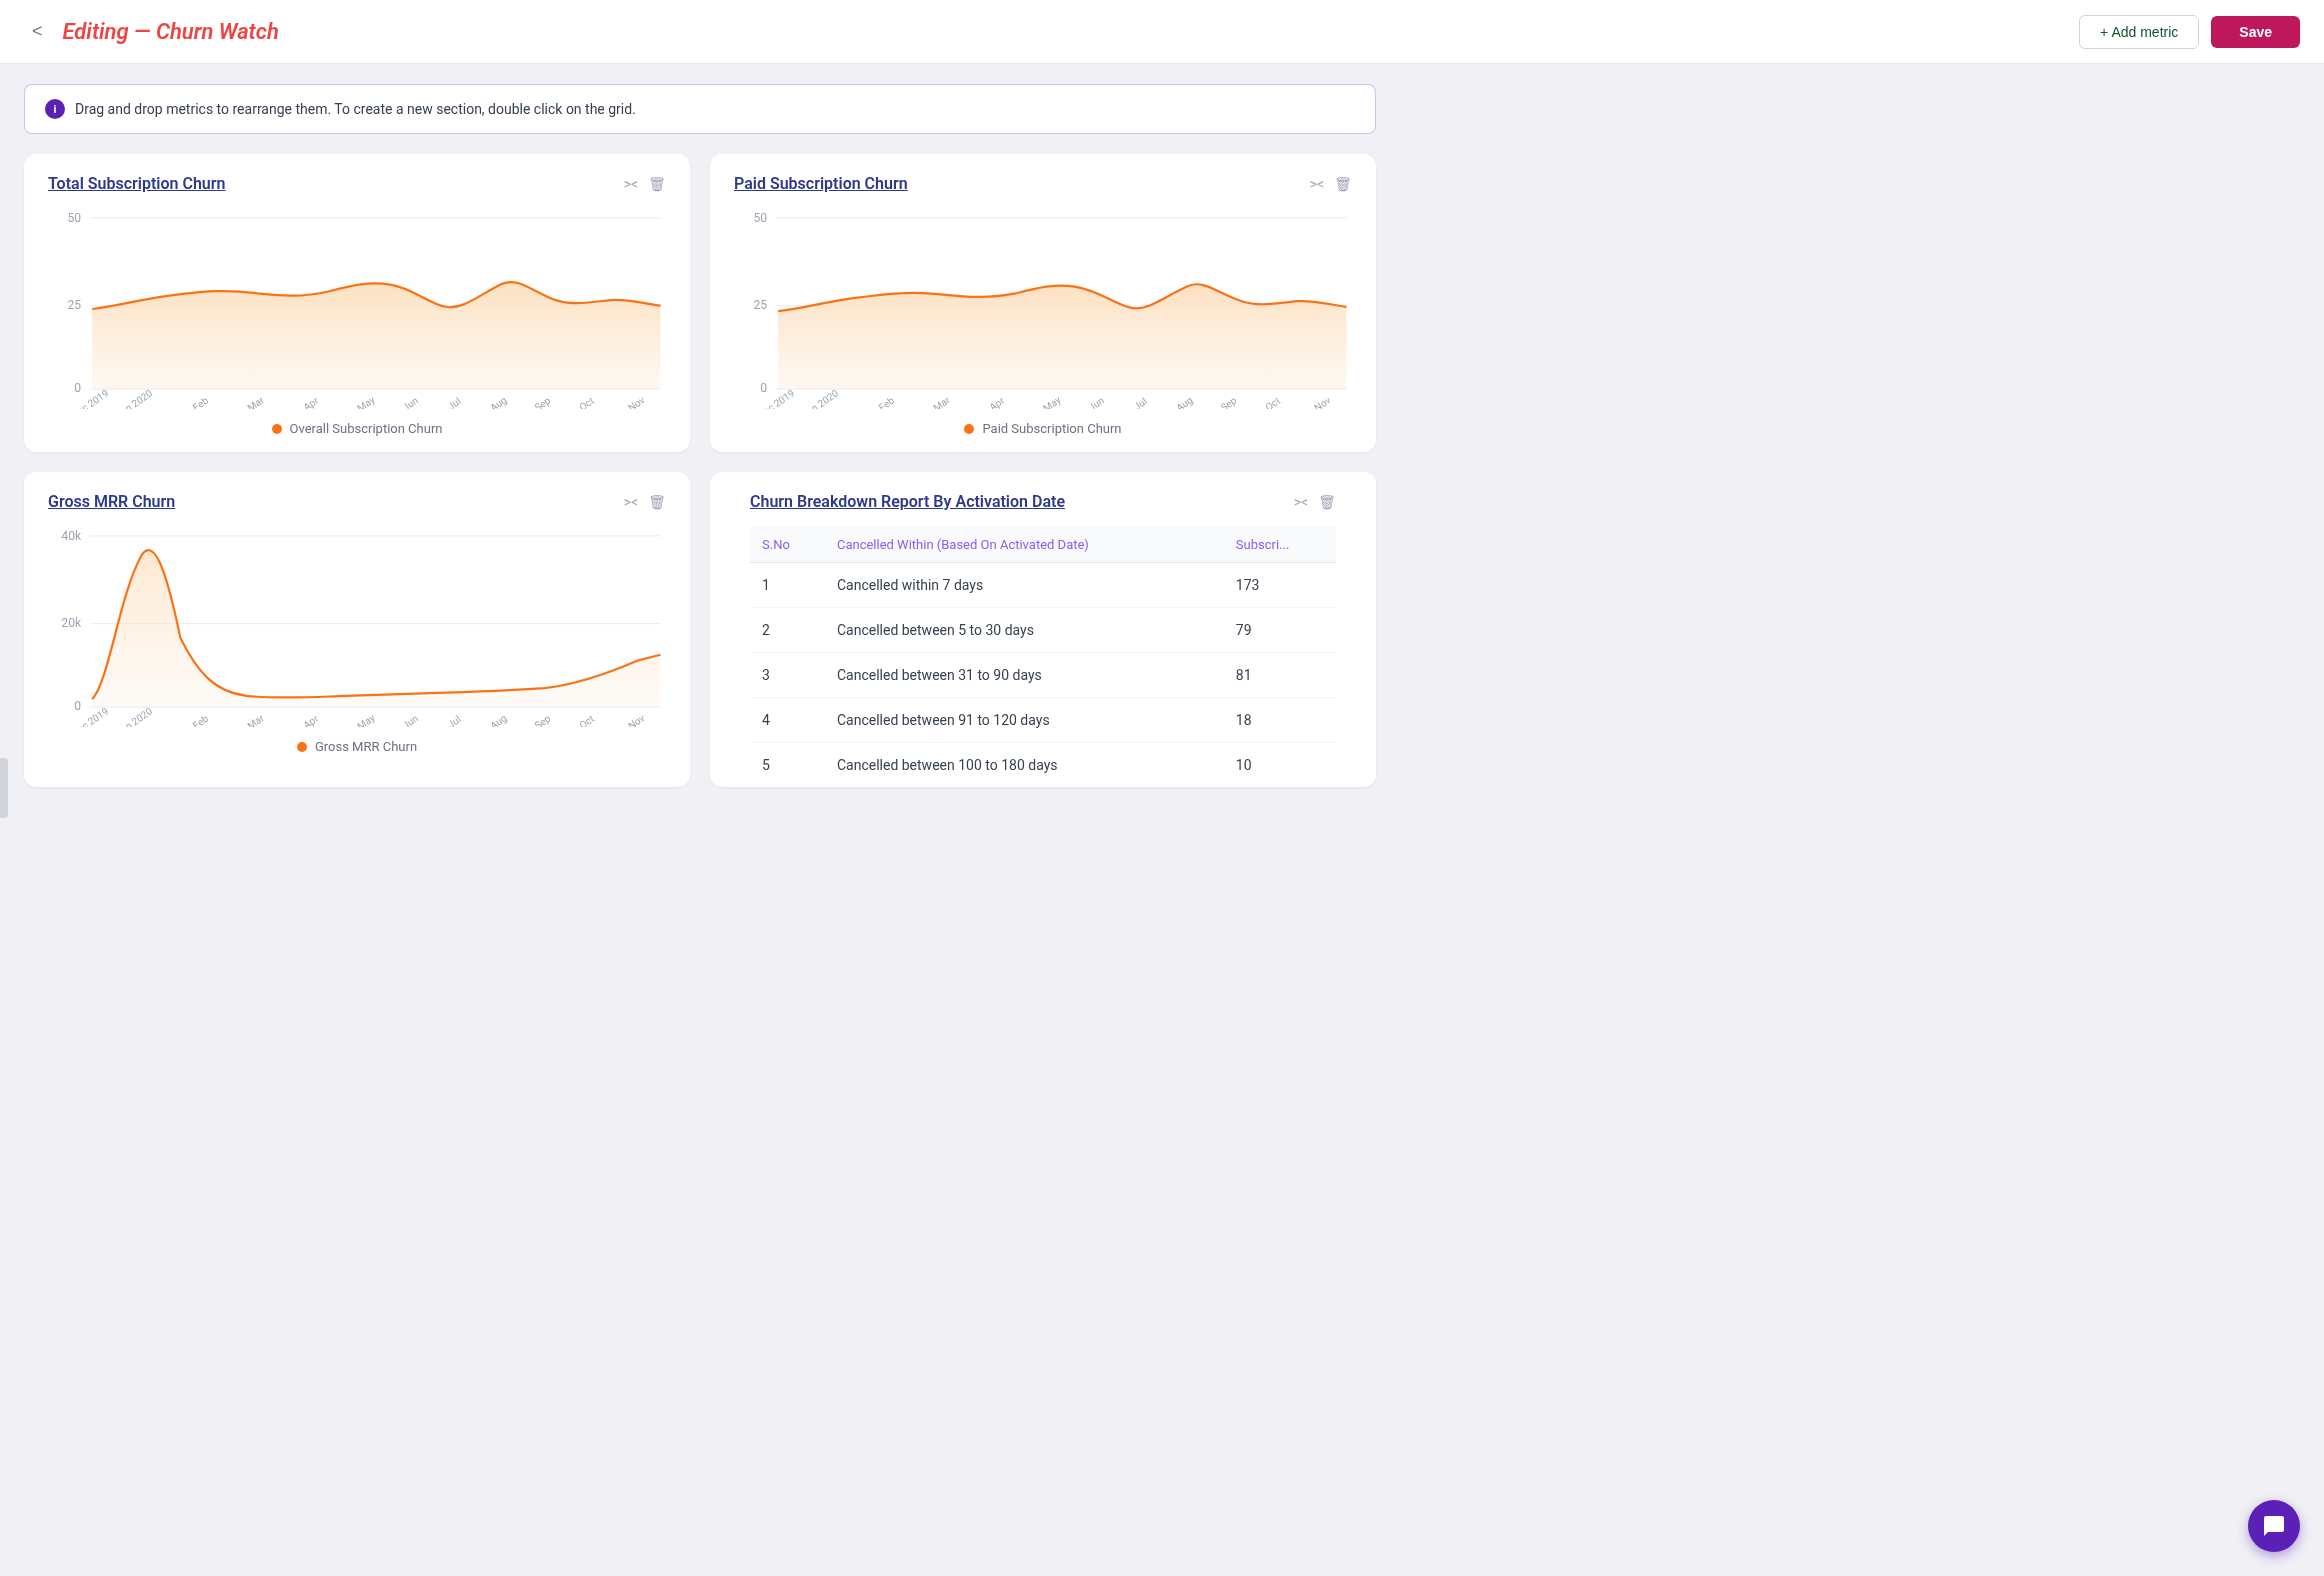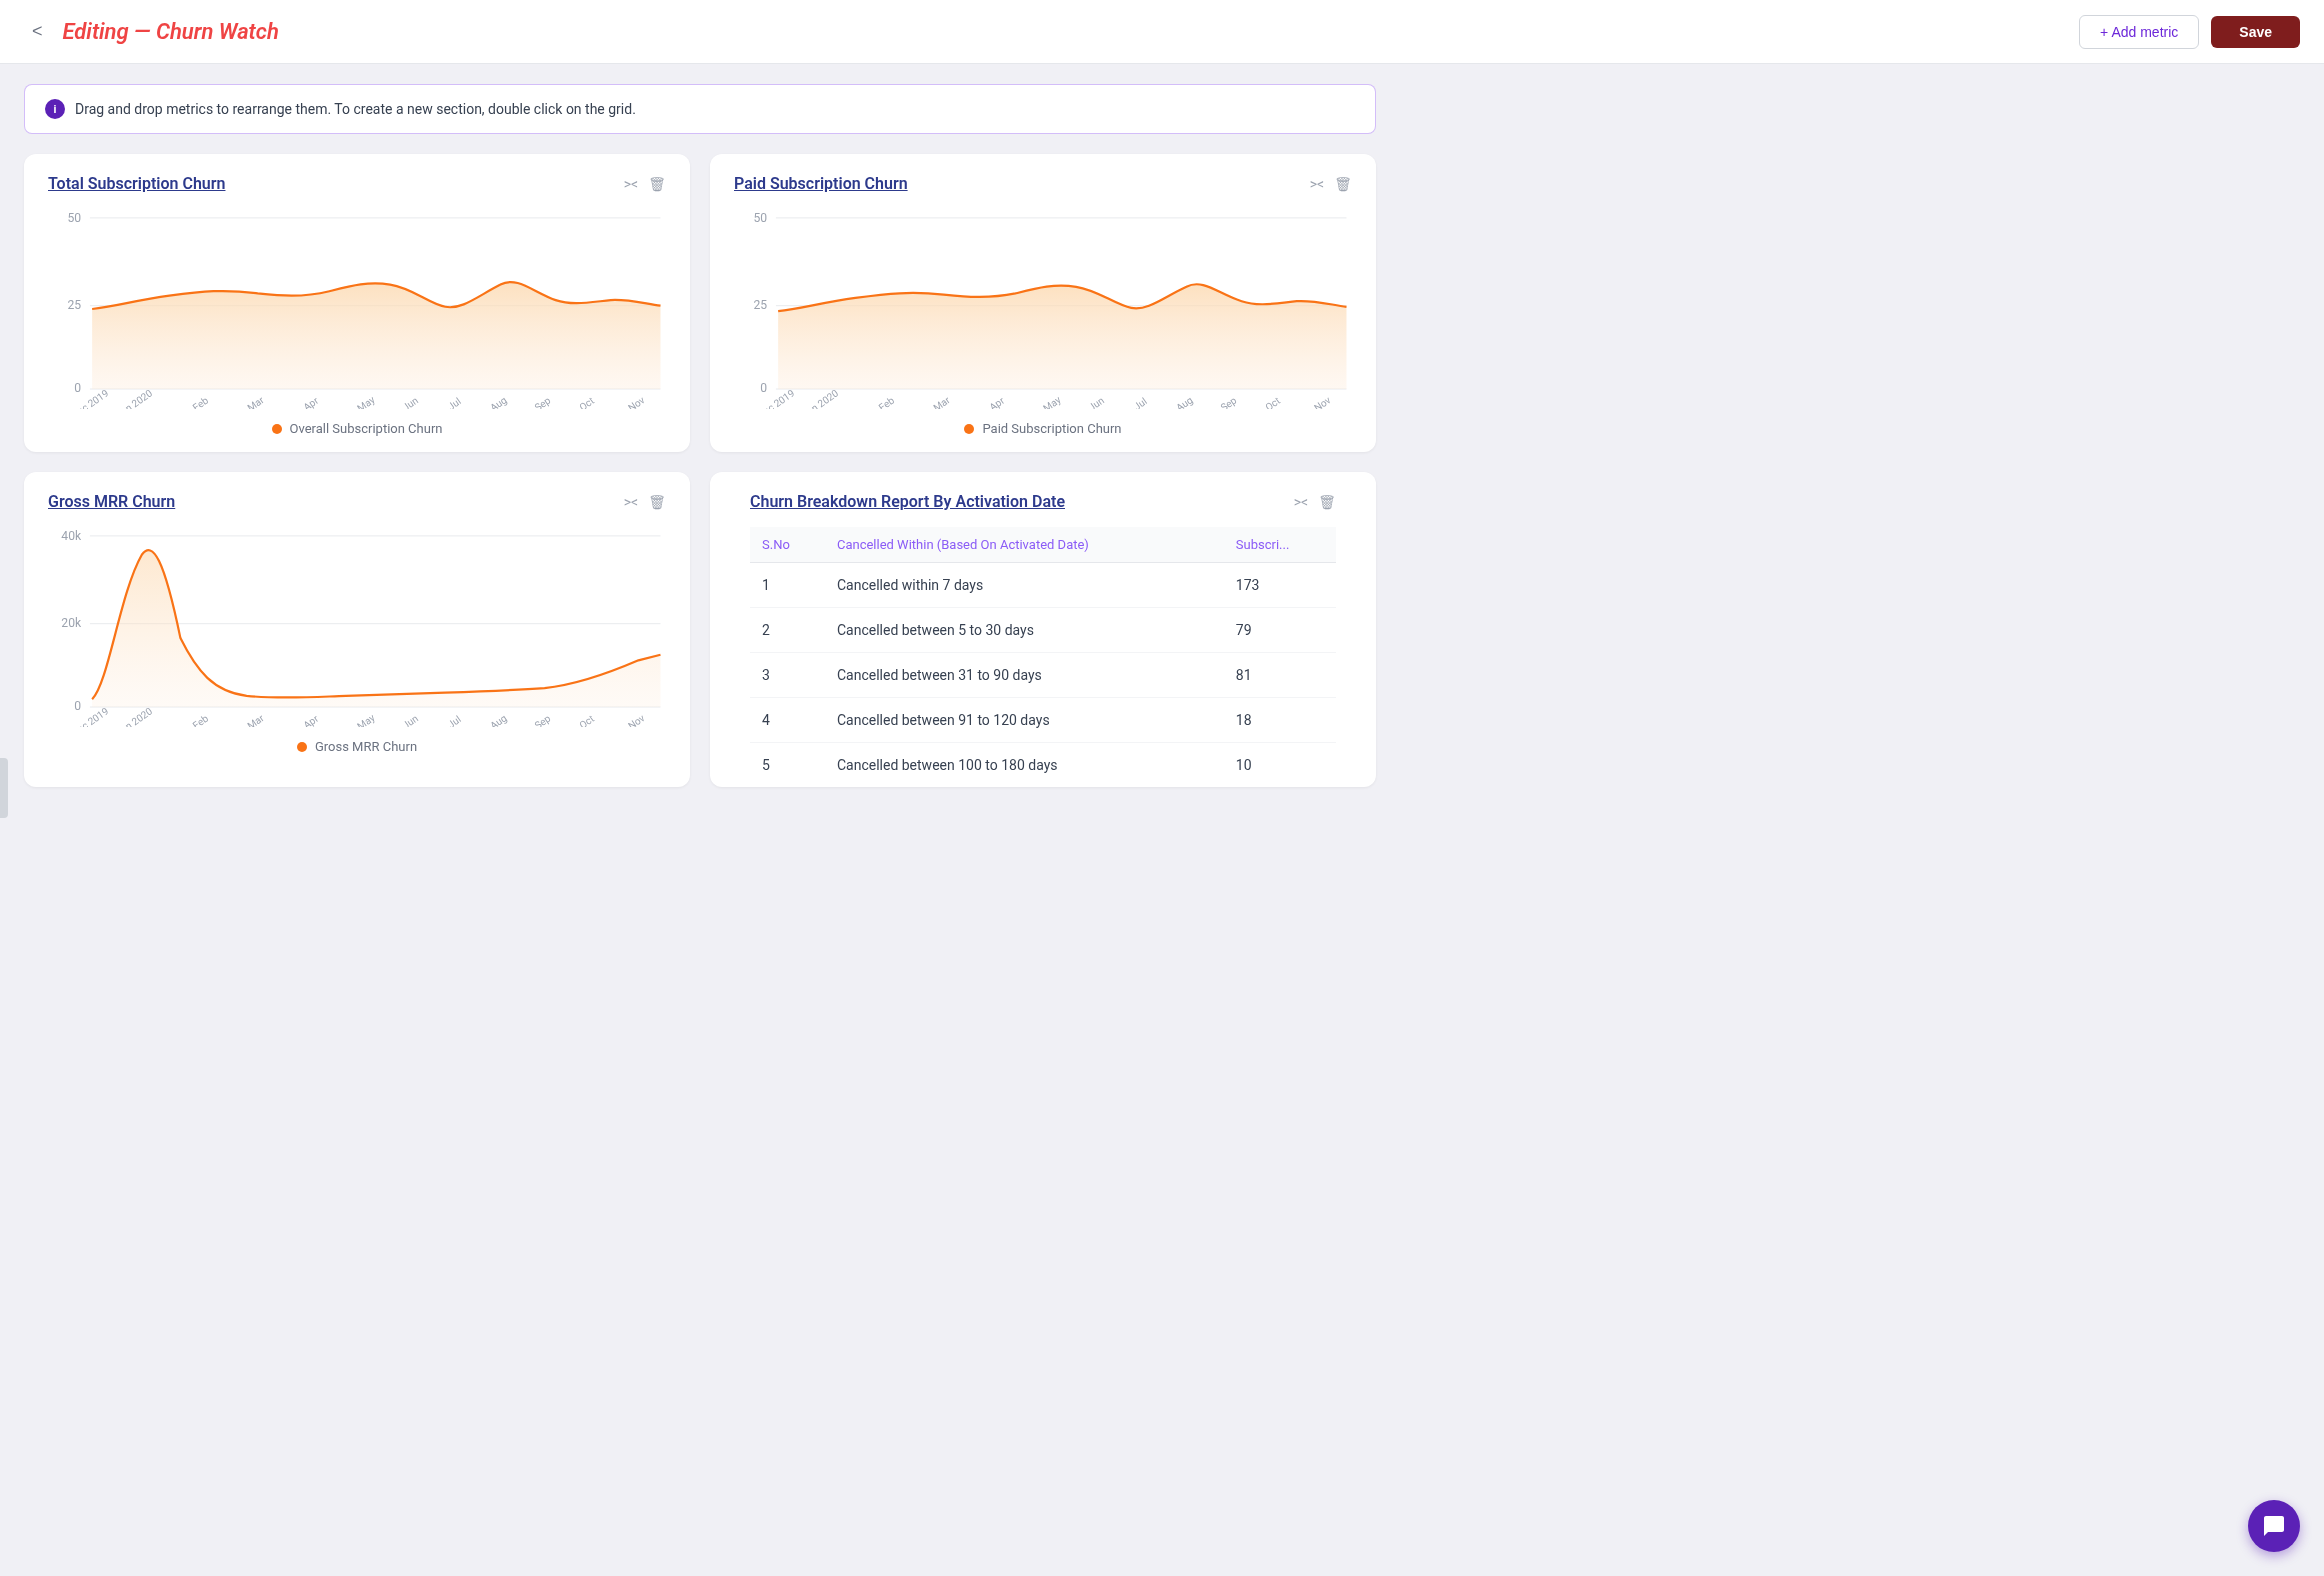--- a/index.html
+++ b/index.html
@@ -39,31 +39,31 @@
       font-style: italic;
     }
     .header-actions {
       display: flex;
       align-items: center;
       gap: 12px;
     }
     .add-metric-btn {
       border: 1.5px solid #d1d5db;
       background: #fff;
-      color: #6d28d9;
+      color: #14532d;
       padding: 8px 20px;
       border-radius: 6px;
       font-size: 14px;
       cursor: pointer;
       display: flex;
       align-items: center;
       gap: 6px;
     }
     .save-btn {
-      background: #7f1d1d;
+      background: #be185d;
       color: #fff;
       border: none;
       padding: 8px 28px;
       border-radius: 6px;
       font-size: 14px;
       font-weight: 600;
       cursor: pointer;
     }
 
     

